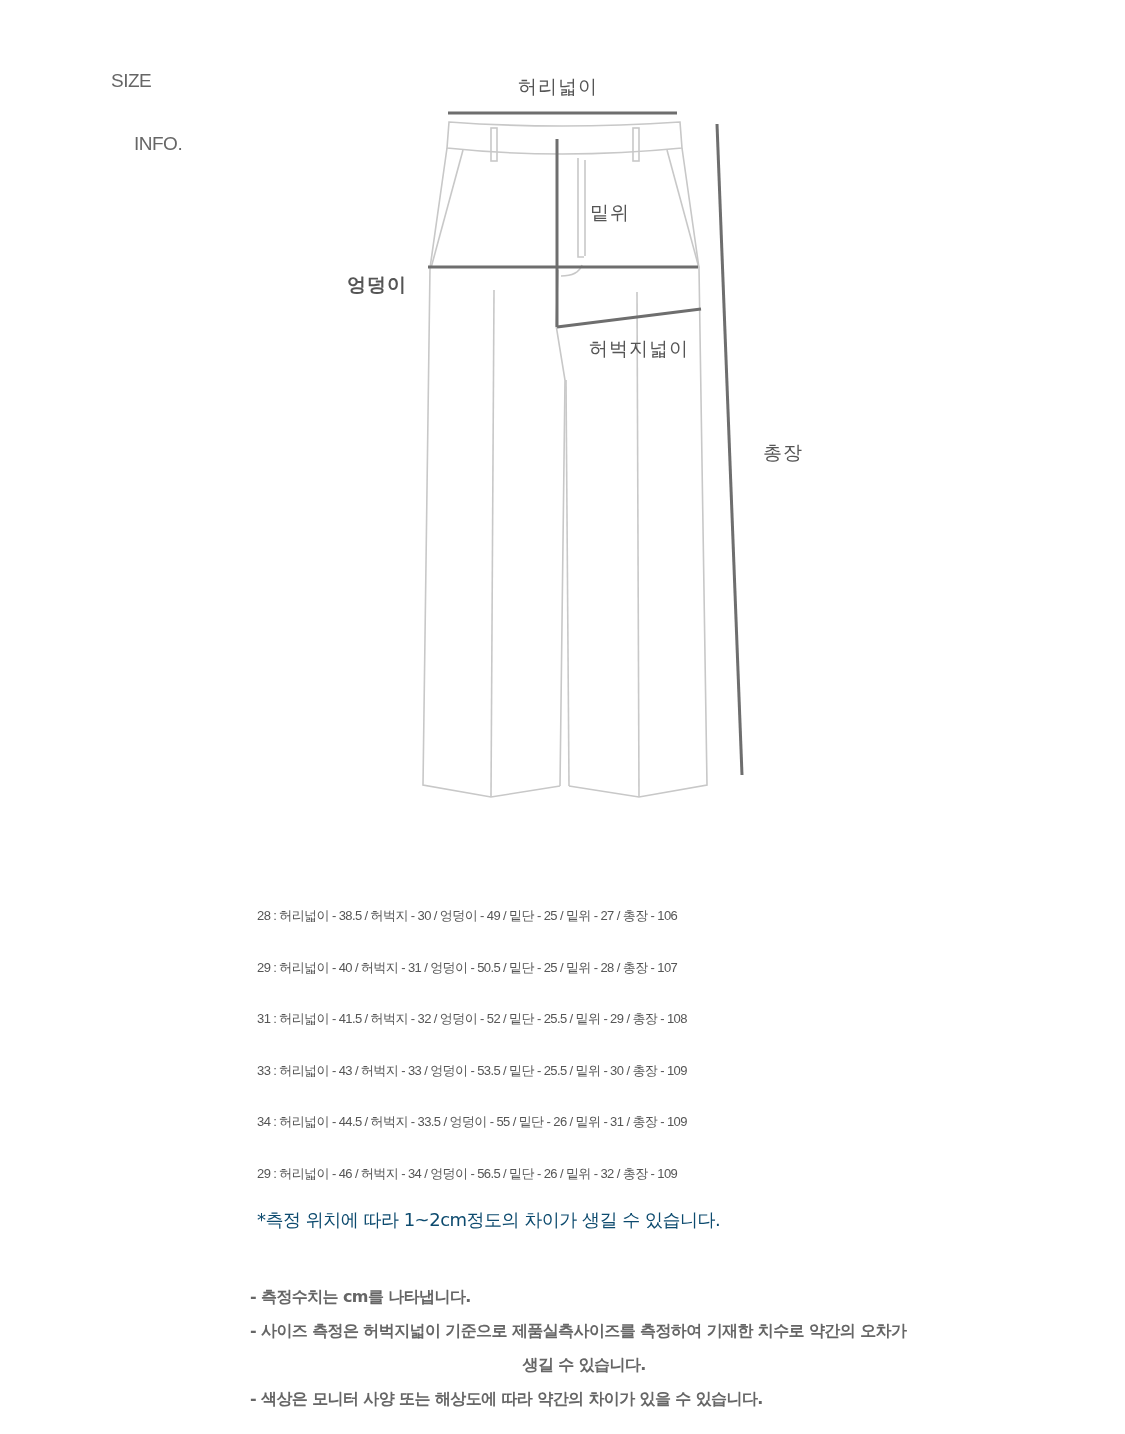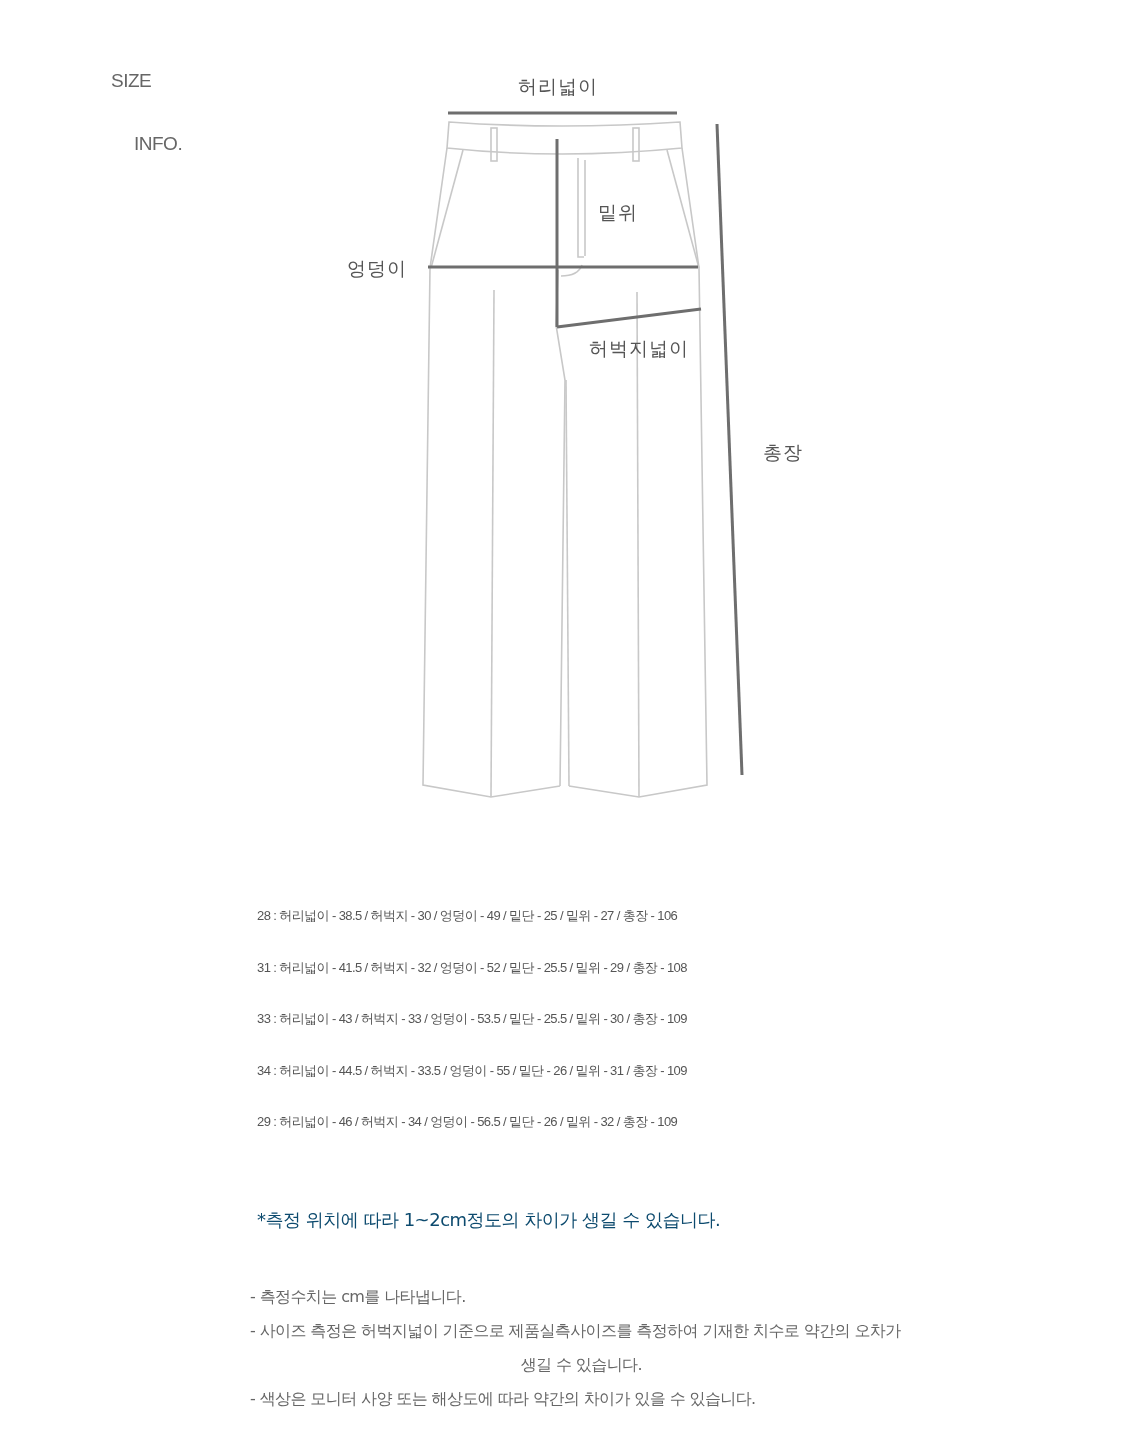--- a/index.html
+++ b/index.html
@@ -5,21 +5,21 @@
   html, body { margin: 0; padding: 0; background: #ffffff; }
   body { width: 1125px; height: 1434px; position: relative; overflow: hidden;
          font-family: "DejaVu Sans", "Liberation Sans", sans-serif; color: #555555; }
   .side-label { position: absolute; font-family: "Liberation Sans", sans-serif; font-size: 19px; color: #666; letter-spacing: -0.5px; }
   #diagram { position: absolute; left: 0; top: 0; width: 1125px; height: 860px; }
   .dlabel { position: absolute; font-size: 19px; color: #555; letter-spacing: 1px; white-space: nowrap; }
   .rows { position: absolute; left: 257px; top: 898px; }
   .row { font-family: "Liberation Sans", sans-serif; font-size: 13px; color: #555; height: 51.6px; line-height: 36px; letter-spacing: -0.6px; white-space: nowrap; }
   .note-star { position: absolute; left: 257px; top: 1208px; font-size: 18px; color: #0c4a6e; letter-spacing: -0.5px; }
   .notes { position: absolute; left: 250px; top: 1280px; }
-  .note { font-size: 16px; color: #666; line-height: 34px; letter-spacing: -0.6px; white-space: nowrap; }
+  .note { font-size: 16px; color: #666; line-height: 34px; letter-spacing: -0.6px; white-space: nowrap; font-weight: bold; }
   .note.indent { padding-left: 12px; text-align: center; }
 </style>
 </head>
 <body>
 
 <div class="side-label" style="left:111px; top:70px;">SIZE</div>
 <div class="side-label" style="left:106px; top:133px;margin-left:28px;">INFO.</div>
 
 <div id="diagram">
   <svg width="1125" height="860" viewBox="0 0 1125 860">
@@ -54,28 +54,29 @@
       <line x1="557" y1="139" x2="557" y2="327"></line>
 
       <line x1="428" y1="267" x2="698" y2="267"></line>
 
       <line x1="557" y1="327" x2="701" y2="309"></line>
 
       <line x1="717" y1="124" x2="742" y2="775"></line>
     </g>
   </svg>
   <div class="dlabel" style="left:518px; top:74px;">허리넓이</div>
-  <div class="dlabel" style="left:590px; top:200px;margin-left:8px;">밑위</div>
-  <div class="dlabel" style="left:347px; top:256px;">엉덩이</div>
+  <div class="dlabel" style="left:590px; top:200px;">밑위</div>
+  <div class="dlabel" style="left:347px; top:272px;font-weight:bold;">엉덩이</div>
   <div class="dlabel" style="left:589px; top:336px;">허벅지넓이</div>
   <div class="dlabel" style="left:763px; top:440px;">총장</div>
 </div>
 
 <div class="rows">
   <div class="row">28 : 허리넓이 - 38.5 / 허벅지 - 30 / 엉덩이 - 49 / 밑단 - 25 / 밑위 - 27 / 총장 - 106</div>
+  <div class="row">29 : 허리넓이 - 40 / 허벅지 - 31 / 엉덩이 - 50.5 / 밑단 - 25 / 밑위 - 28 / 총장 - 107</div>
   <div class="row">31 : 허리넓이 - 41.5 / 허벅지 - 32 / 엉덩이 - 52 / 밑단 - 25.5 / 밑위 - 29 / 총장 - 108</div>
   <div class="row">33 : 허리넓이 - 43 / 허벅지 - 33 / 엉덩이 - 53.5 / 밑단 - 25.5 / 밑위 - 30 / 총장 - 109</div>
   <div class="row">34 : 허리넓이 - 44.5 / 허벅지 - 33.5 / 엉덩이 - 55 / 밑단 - 26 / 밑위 - 31 / 총장 - 109</div>
   <div class="row">29 : 허리넓이 - 46 / 허벅지 - 34 / 엉덩이 - 56.5 / 밑단 - 26 / 밑위 - 32 / 총장 - 109</div>
 </div>
 
 <div class="note-star">*측정 위치에 따라 1~2cm정도의 차이가 생길 수 있습니다.</div>
 
 <div class="notes">
   <div class="note">- 측정수치는 cm를 나타냅니다.</div>

